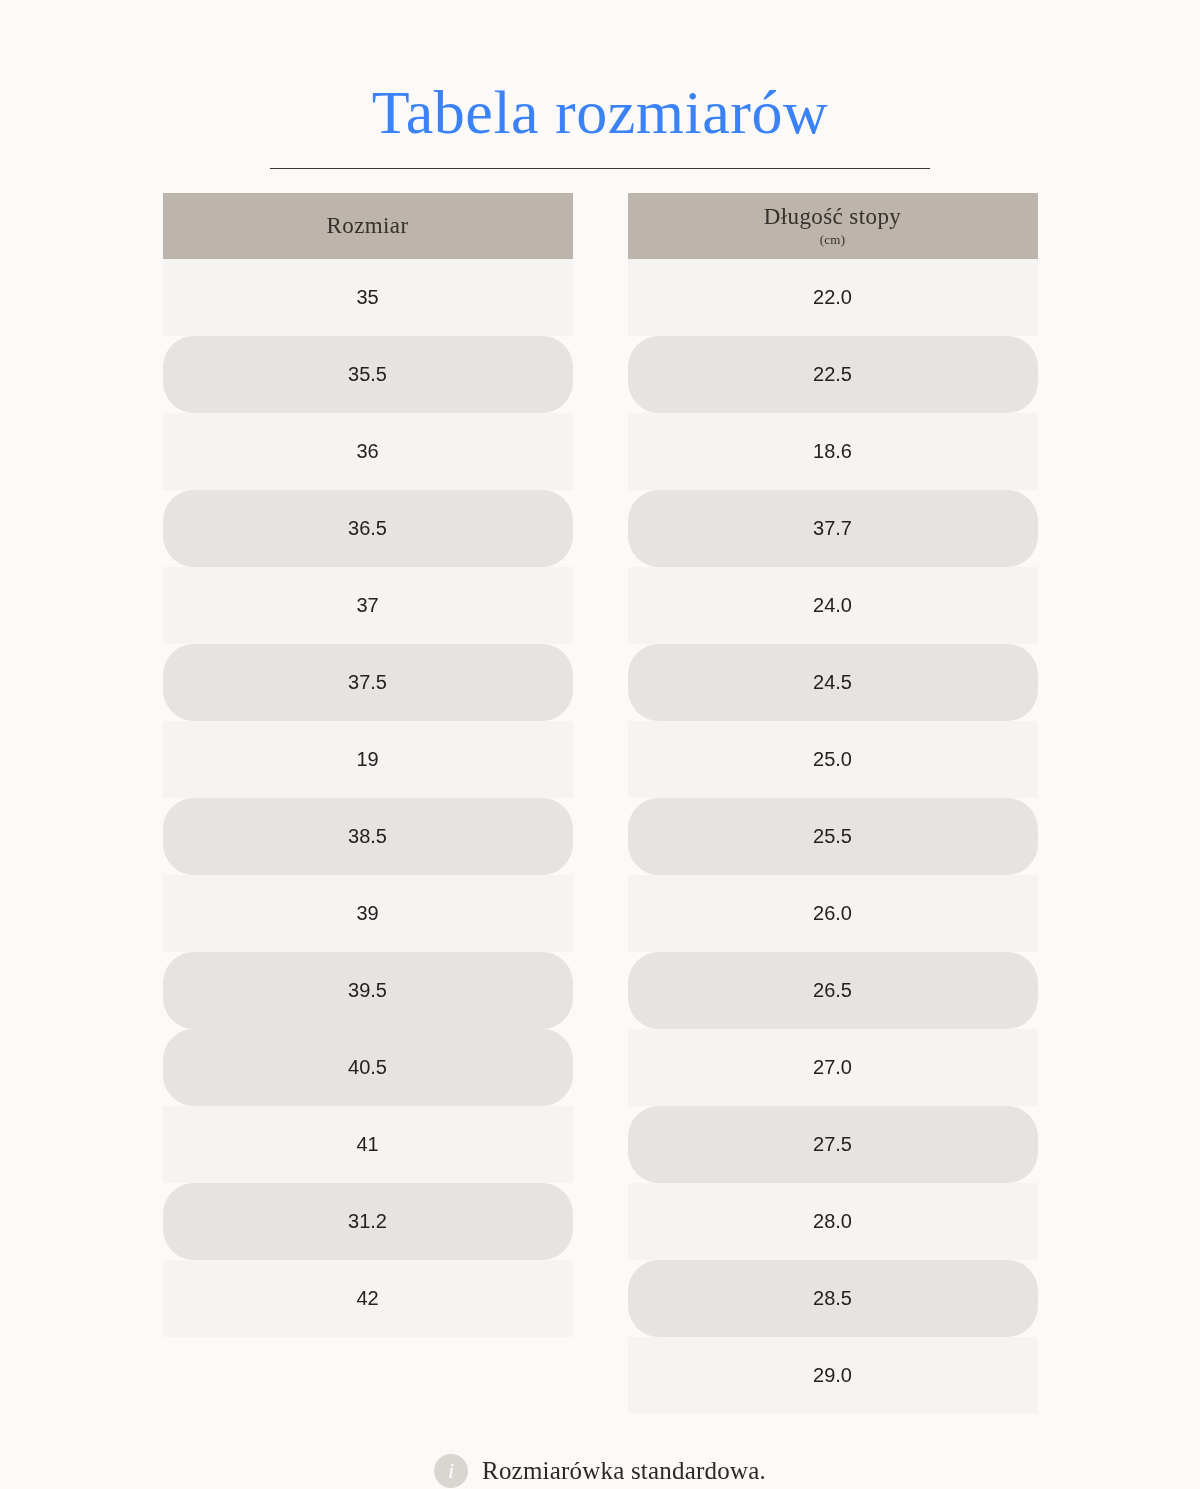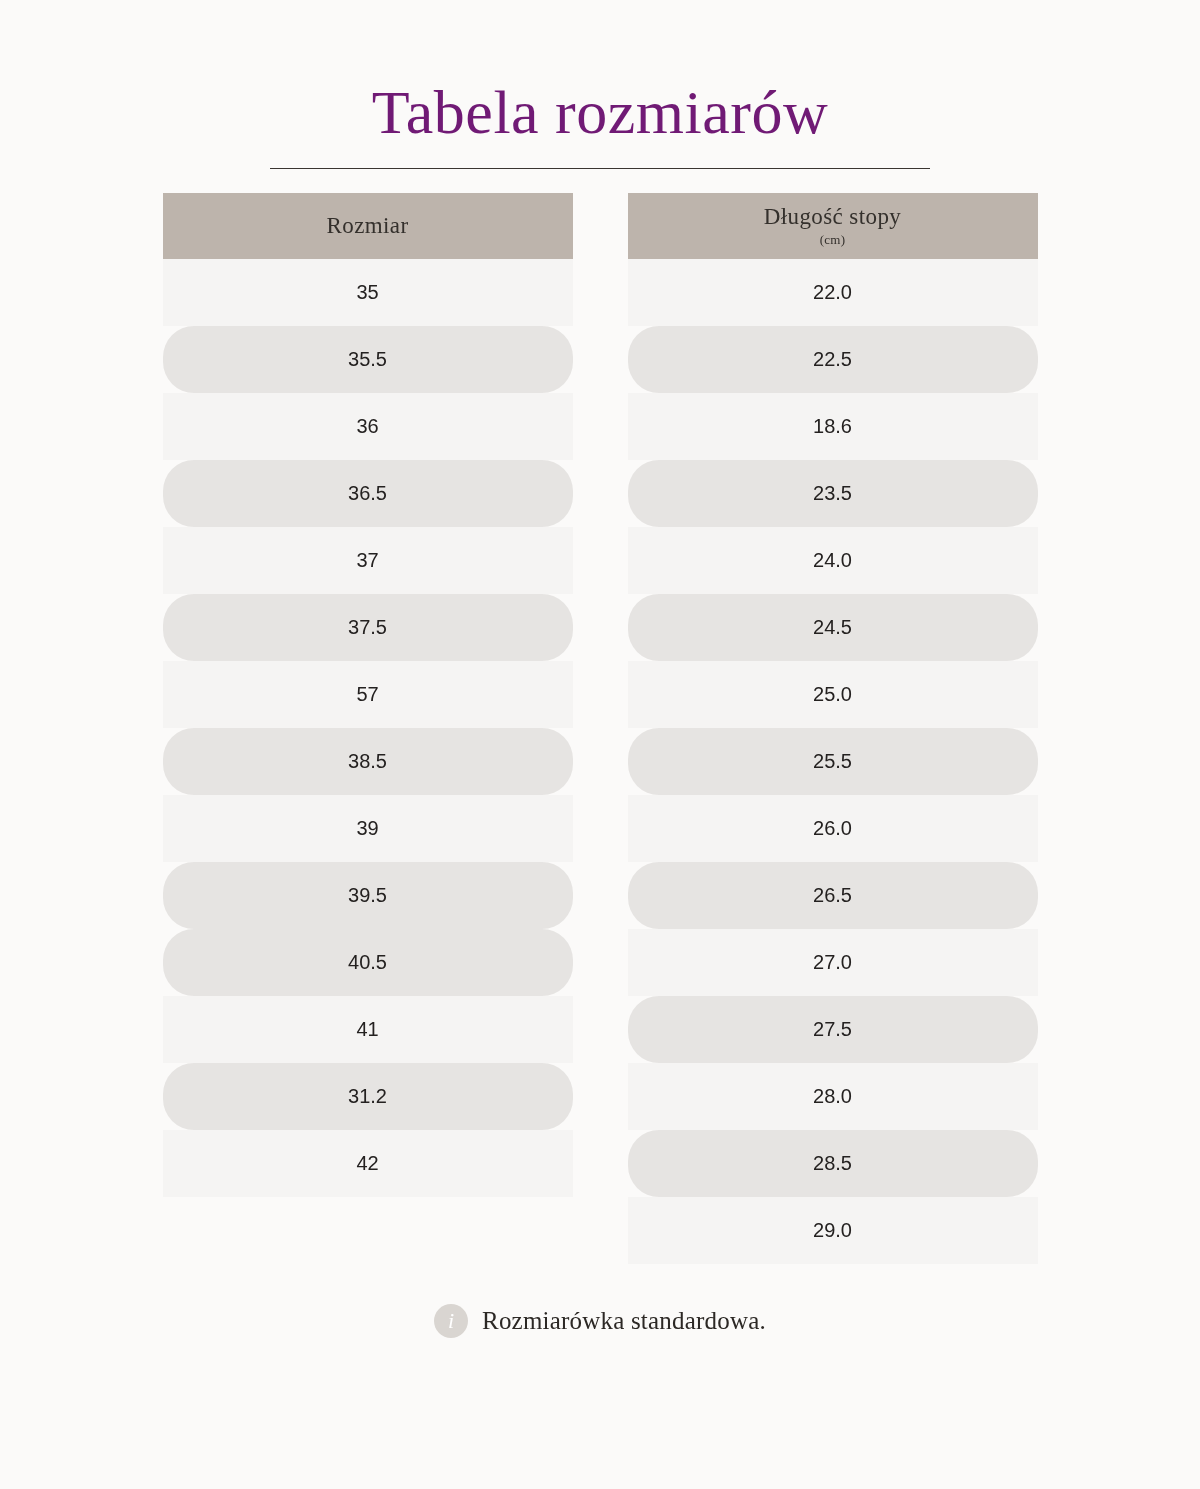--- a/index.html
+++ b/index.html
@@ -22,21 +22,21 @@
     box-sizing: border-box;
     padding: 0;
   }
 
   .title {
     text-align: center;
     font-family: "Liberation Serif", serif;
     font-size: 62px;
     font-weight: 400;
     letter-spacing: 0.5px;
-    color: #701a75;
+    color: #3b82f6;
     margin: 0;
     padding-top: 78px;
     line-height: 1.1;
   }
 
   .title-rule {
     width: 660px;
     height: 1px;
     background: #3a3531;
     margin: 22px auto 0 auto;
@@ -69,21 +69,21 @@
     line-height: 1.15;
   }
   .col-head .head-sub {
     font-size: 13px;
     letter-spacing: 0.3px;
     margin-top: 1px;
     text-align: center;
   }
 
   .cell {
-    height: 67px;
+    height: 77px;
     display: flex;
     align-items: center;
     justify-content: center;
     font-size: 20px;
     color: #242120;
     font-family: "Liberation Sans", sans-serif;
   }
   .cell.odd { background: #f5f4f3; }
   .cell.even { background: #e6e4e2; border-radius: 31px; }
 
@@ -128,39 +128,39 @@
     <div class="table-col">
       <div class="col-head">
         <div class="head-main">Rozmiar</div>
       </div>
       <div class="cell odd">35</div>
       <div class="cell even">35.5</div>
       <div class="cell odd">36</div>
       <div class="cell even">36.5</div>
       <div class="cell odd">37</div>
       <div class="cell even">37.5</div>
-      <div class="cell odd">57</div>
+      <div class="cell odd">19</div>
       <div class="cell even">38.5</div>
       <div class="cell odd">39</div>
       <div class="cell even">39.5</div>
       <div class="cell even">40.5</div>
       <div class="cell odd">41</div>
       <div class="cell even">31.2</div>
       <div class="cell odd">42</div>
     </div>
 
     <div class="table-col">
       <div class="col-head">
         <div class="head-main">Długość stopy</div>
         <div class="head-sub">(cm)</div>
       </div>
       <div class="cell odd">22.0</div>
       <div class="cell even">22.5</div>
       <div class="cell odd">18.6</div>
-      <div class="cell even">23.5</div>
+      <div class="cell even">37.7</div>
       <div class="cell odd">24.0</div>
       <div class="cell even">24.5</div>
       <div class="cell odd">25.0</div>
       <div class="cell even">25.5</div>
       <div class="cell odd">26.0</div>
       <div class="cell even">26.5</div>
       <div class="cell odd">27.0</div>
       <div class="cell even">27.5</div>
       <div class="cell odd">28.0</div>
       <div class="cell even">28.5</div>

